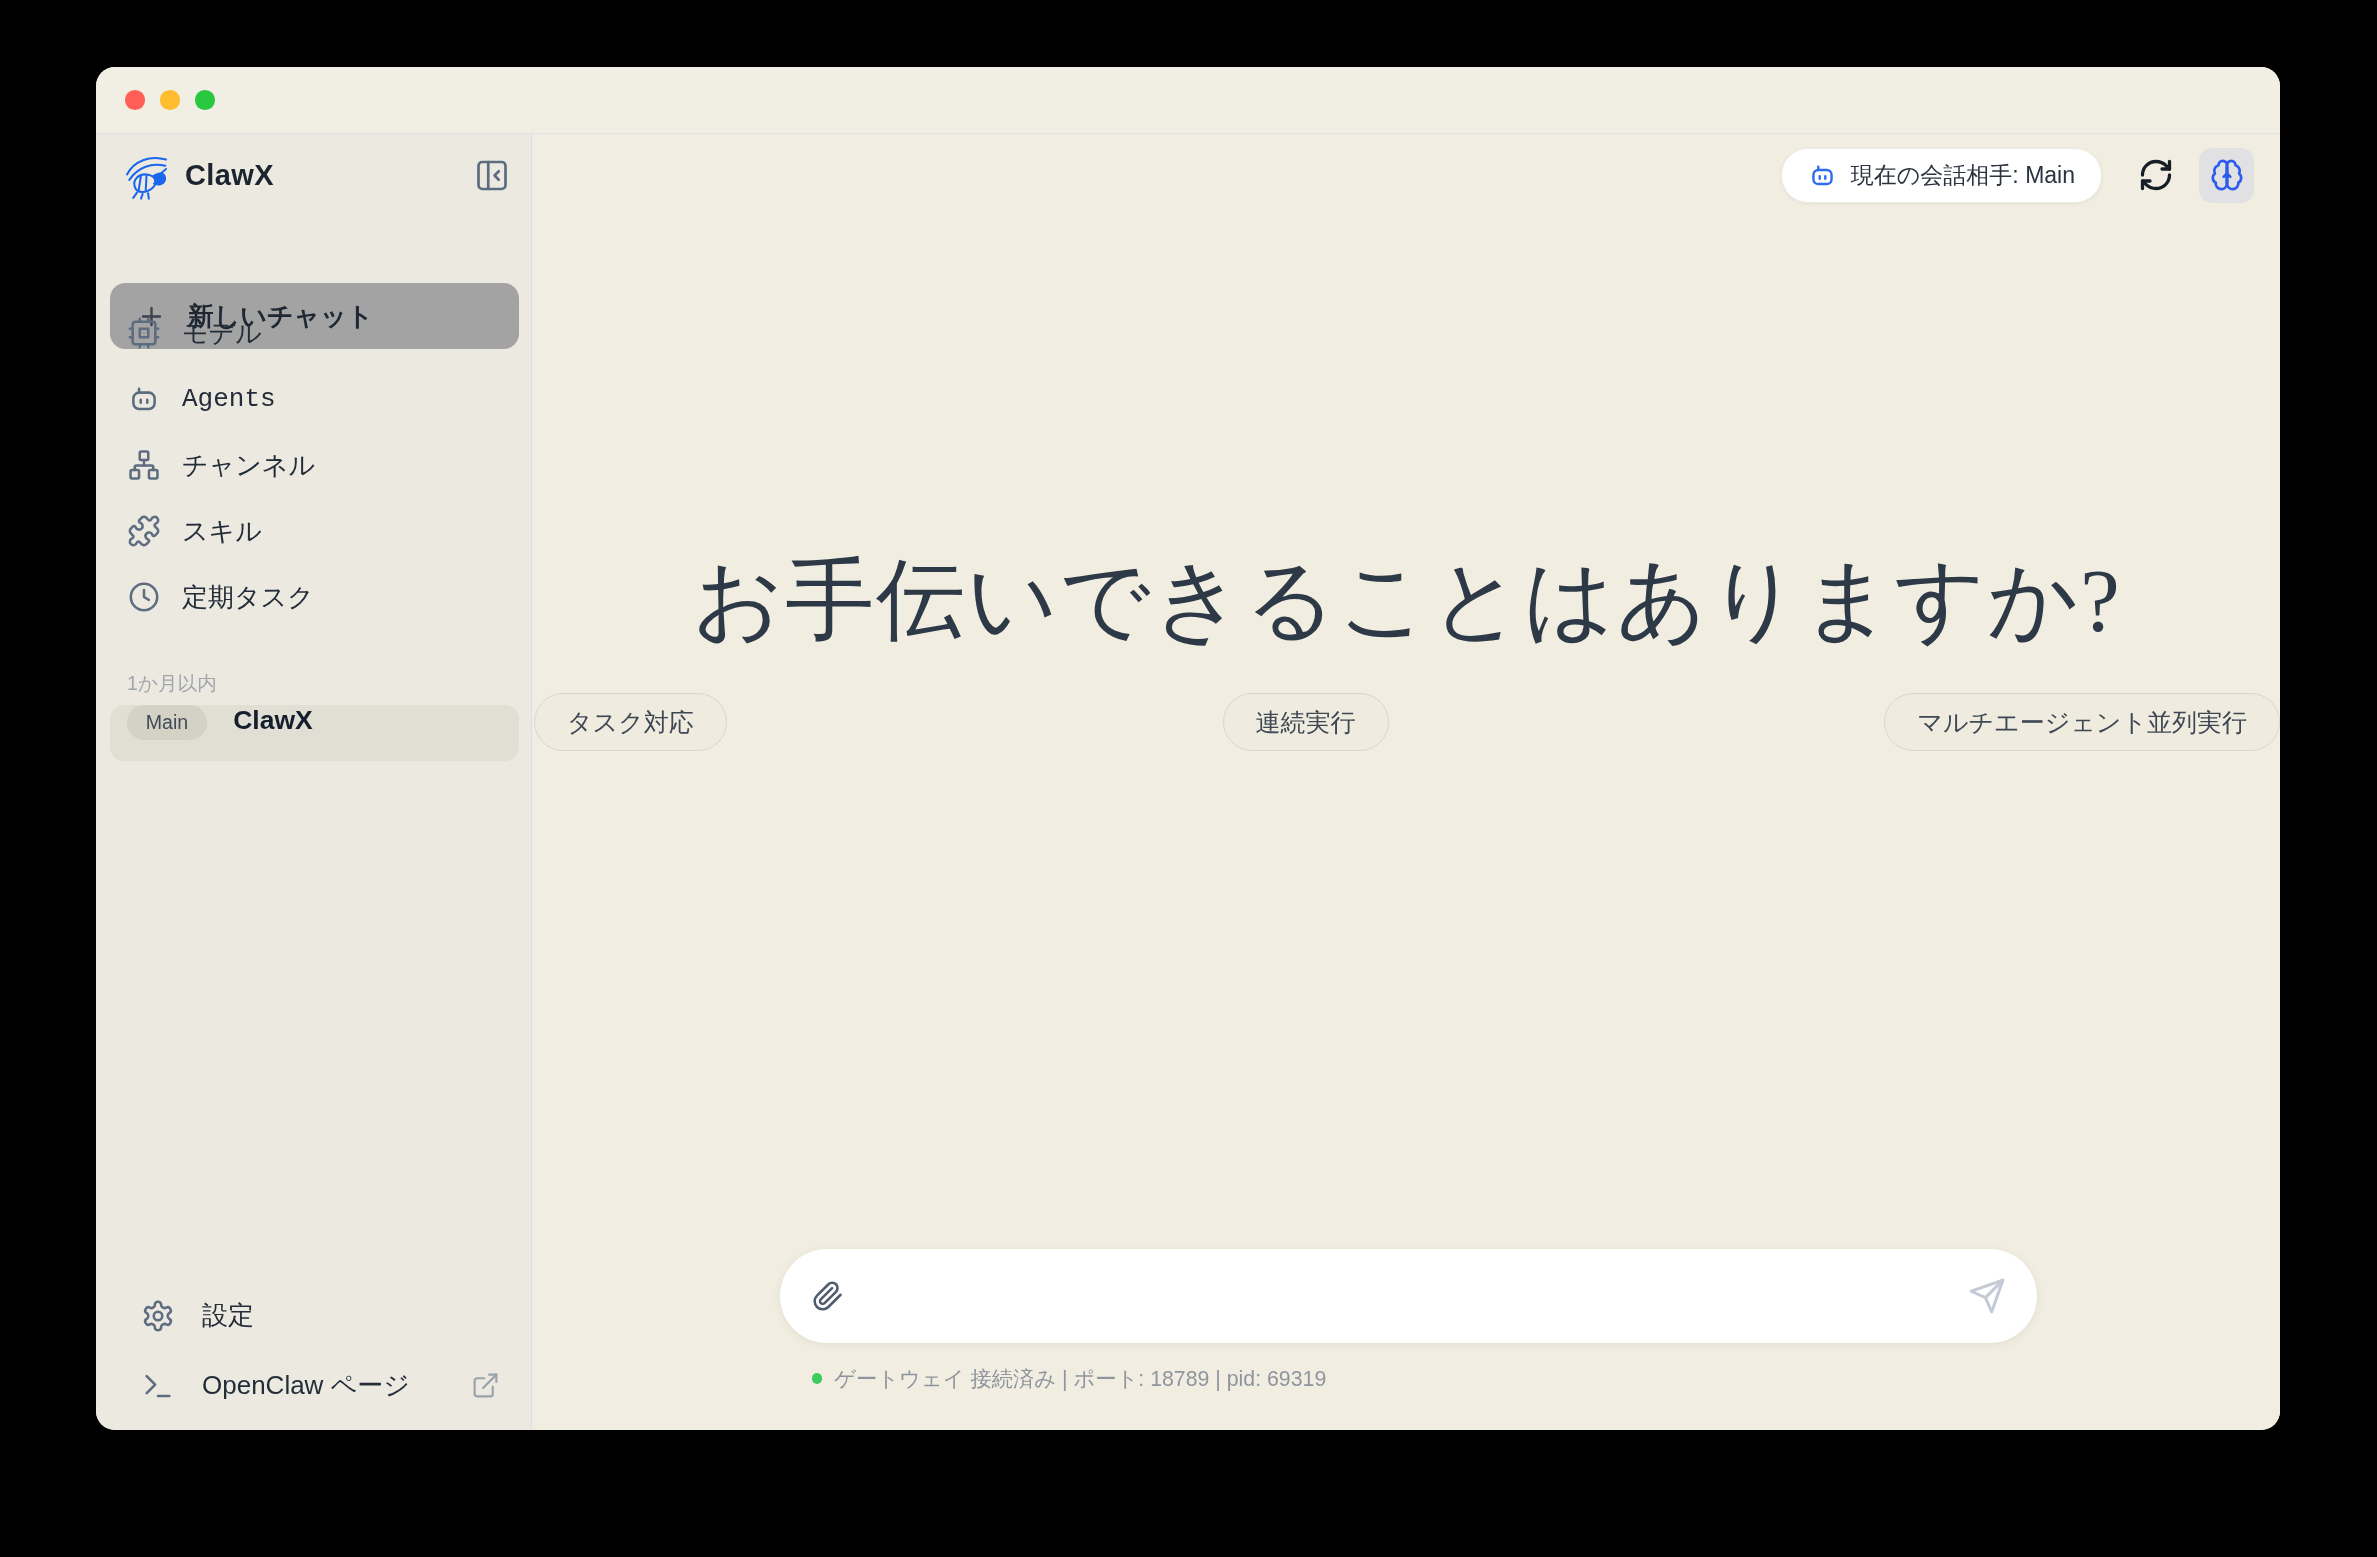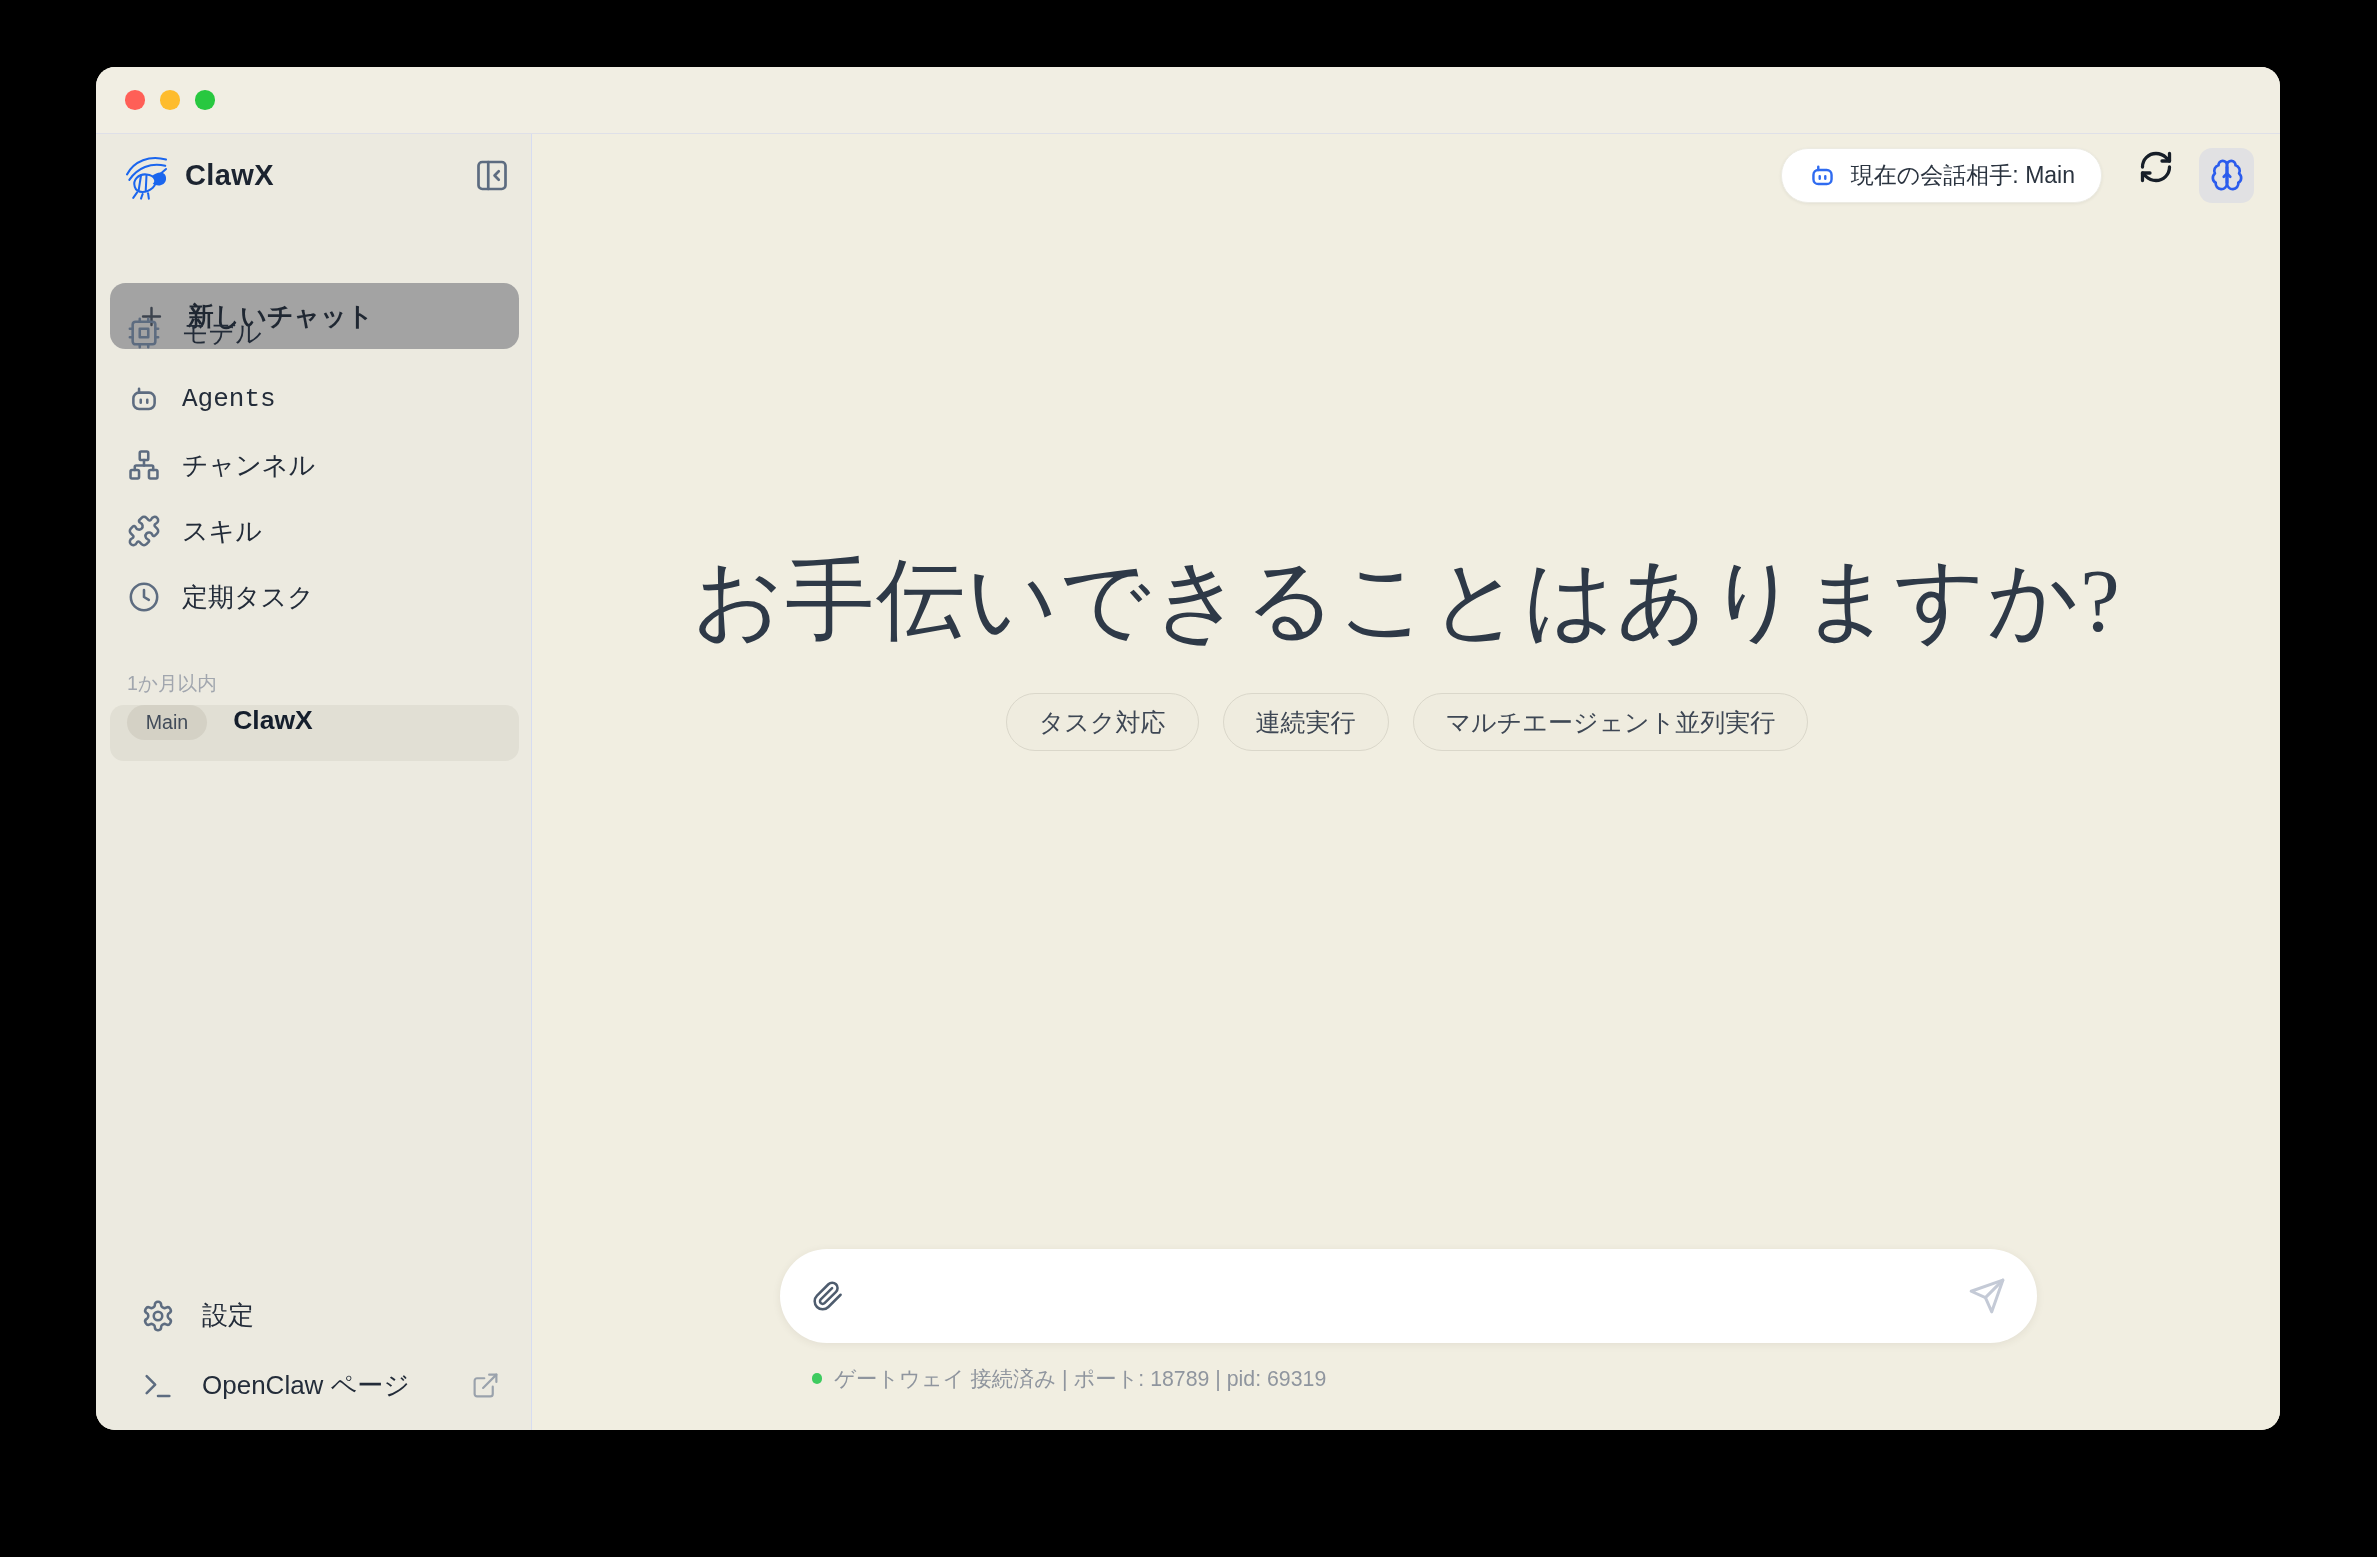--- a/index.html
+++ b/index.html
@@ -44,34 +44,34 @@
 
   .side-footer { position:absolute; left:0; bottom:19px; width:100%; display:flex; flex-direction:column; gap:19px; }
   .foot-row { height:51px; display:flex; align-items:center; padding-left:31px; gap:27px; cursor:pointer; position:relative;margin-left:14px; }
   .foot-row .nicon { width:34px; height:34px; color:#5d6c80; display:flex; flex:none; }
   .foot-row .nlabel { font-size:26px; font-weight:500; color:#232c39; }
   .ext-icon { position:absolute; right:31px; color:#9aa2ac; display:flex; }
 
   
   .main { position:absolute; left:438px; top:67px; width:1746px; height:1296px; background:#f1eee1; }
 
-  .top-actions { position:absolute; top:13.7px; right:26px; display:flex; align-items:flex-start; }
+  .top-actions { position:absolute; top:13.7px; right:26px; display:flex; align-items:center; }
   .conv-pill { height:55px; background:#fff; border:0.9px solid #ecebe3; border-radius:27px;
                box-shadow:0 0.9px 3.4px rgba(40,40,30,.07); display:flex; align-items:center; padding:0 26px; gap:13.7px; cursor:pointer; }
   .conv-pill .picon { width:29px; height:29px; color:#2f6bf0; display:flex; }
   .conv-pill .ptext { font-size:23px; font-weight:500; color:#2a333f; }
   .refresh-btn { width:39px; height:39px; margin-left:34px; color:#171e28; display:flex; align-items:center; justify-content:center; cursor:pointer; }
   .brain-btn { width:55px; height:55px; margin-left:24px; background:#e1e1e3; border-radius:13px;
                display:flex; align-items:center; justify-content:center; color:#2b5ced; cursor:pointer; }
 
   .hero { position:absolute; left:0; top:406px; width:100%; text-align:center; }
   .hero h1 { font-family:"Liberation Serif","DejaVu Serif",serif; font-weight:400; font-size:89px;
              color:#2e3947; letter-spacing:1.7px; }
 
-  .chips { position:absolute; left:0; top:559px; width:100%; display:flex; justify-content:center; gap:24px; }
+  .chips { position:absolute; left:0; top:559px; width:100%; display:flex; justify-content:space-between; gap:16px; }
   .chip { height:58px; border:1.7px solid #dad7ca; background:#efecdf; border-radius:853px;
           display:flex; align-items:center; padding:0 32px; font-size:25px; font-weight:500; color:#3e4754; cursor:pointer; }
 
   .composer { position:absolute; left:246px; top:1115px; width:1257px; height:94px; background:#fff;
               border-radius:47px; box-shadow:0 1.7px 8.5px rgba(60,55,40,.08); display:flex; align-items:center; }
   .clip-btn { margin-left:32px; width:32px; height:32px; color:#4e5c6e; display:flex; flex:none; cursor:pointer; }
   .composer input { flex:1; height:100%; border:none; outline:none; background:transparent;
                     font-size:26px; color:#2a333f; padding:0 20.5px; font-family:inherit; }
   .send-btn { margin-right:31px; width:38px; height:38px; color:#c4cad6; display:flex; flex:none; cursor:pointer; }
 

